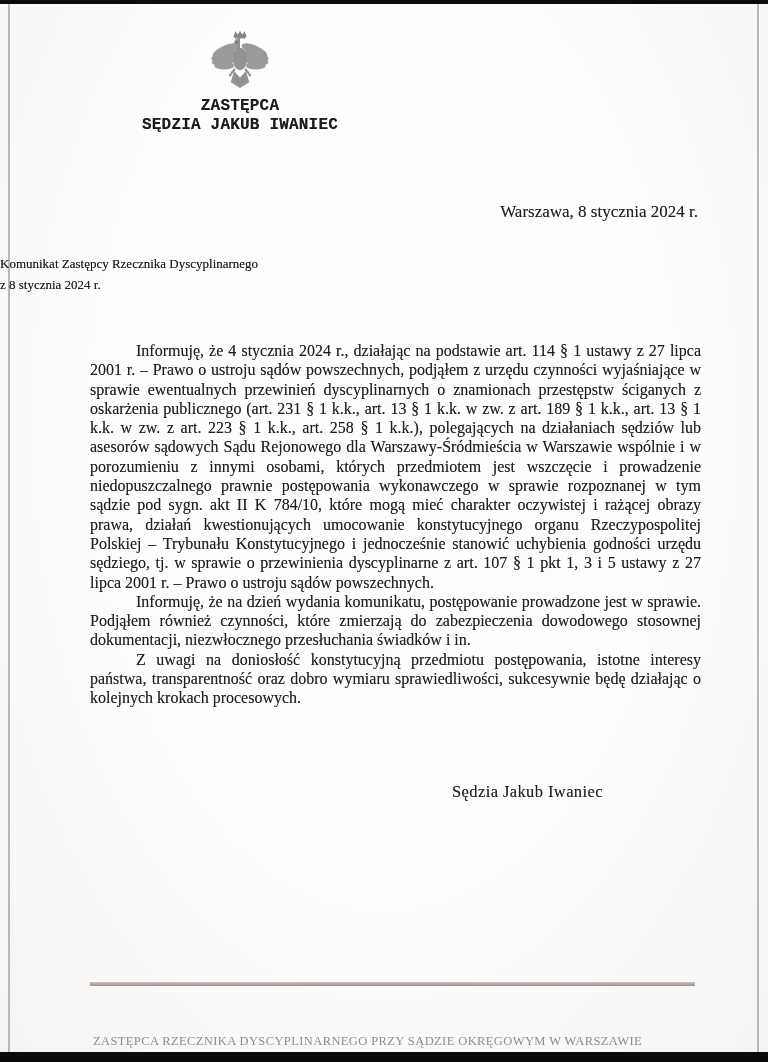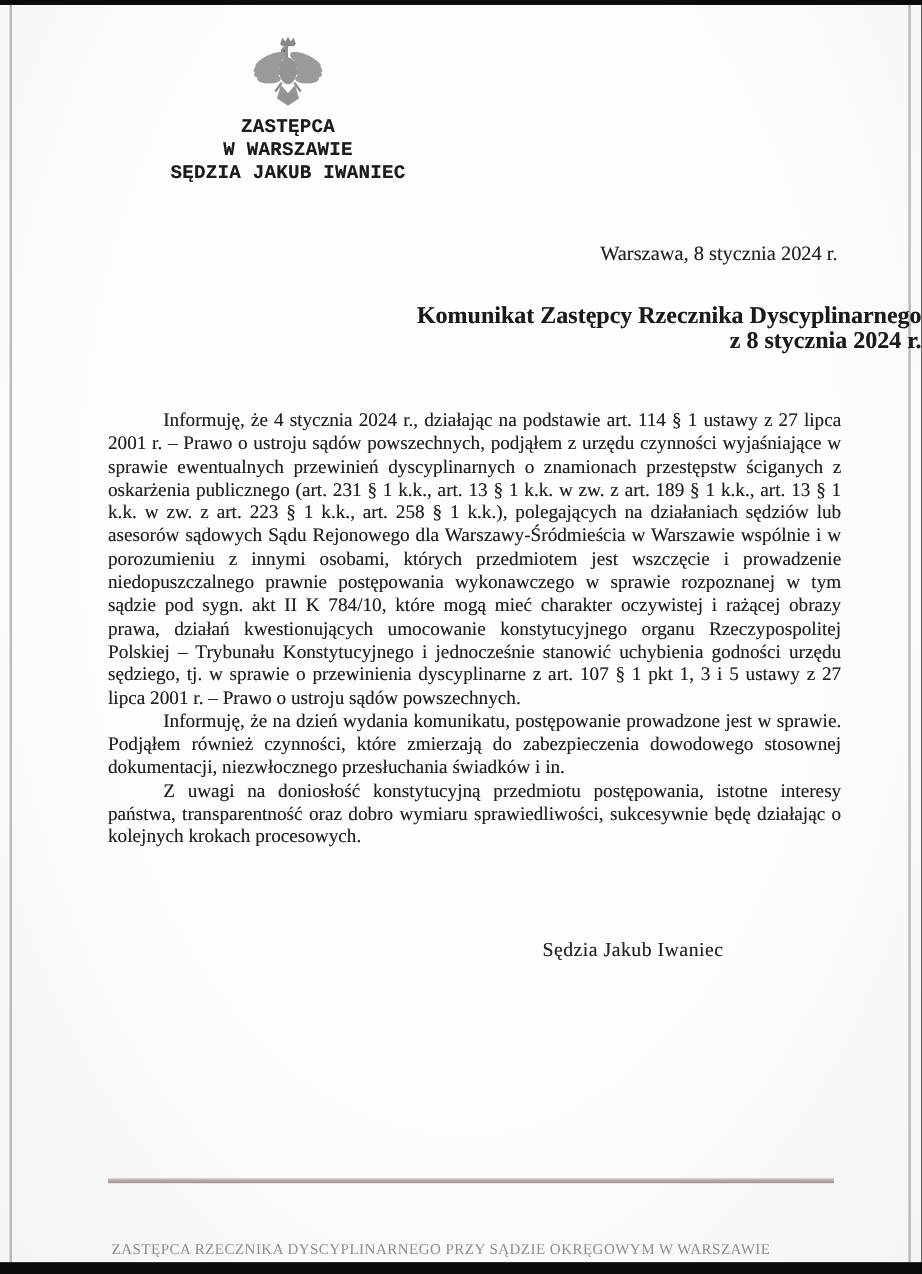--- a/index.html
+++ b/index.html
@@ -33,21 +33,21 @@
   }
 
   .dateline{
     position:absolute;top:198px;right:70px;
     font-size:17px;color:#222;
     text-shadow:0 0 .4px rgba(0,0,0,.4);
   }
 
   .doc-title{
     position:absolute;top:249px;left:0;width:100%;
-    text-align:right;font-weight:bold;font-size:20px;line-height:21px;
+    text-align:left;font-weight:normal;font-size:13px;line-height:21px;
     color:#1b1b1b;text-shadow:0 0 .5px rgba(0,0,0,.5);
   }
 
   .body-text{
     position:absolute;top:337px;left:90px;width:611px;
     font-size:16px;line-height:19.3px;text-align:justify;
     color:#1f1f1f;text-shadow:0 0 .4px rgba(0,0,0,.45);
   }
   .body-text p{margin:0;text-indent:46px;hyphens:none;}
 
@@ -109,21 +109,20 @@
 
       <path d="M42 59 l-8 11 M58 59 l8 11" stroke="#848484" stroke-width="3.2" fill="none"></path>
 
       <path d="M41 62 L50 72 L59 62 L64 79 L50 88 L36 79 Z" fill="#8a8a8a"></path>
       <path d="M44 72 L50 84 M56 72 L50 84" stroke="#787878" stroke-width="1.2" fill="none"></path>
     </g>
   </svg>
 
   <div class="letterhead">
     <div>ZASTĘPCA</div>
-    <div>W WARSZAWIE</div>
     <div>SĘDZIA JAKUB IWANIEC</div>
   </div>
 
   <div class="dateline">Warszawa, 8 stycznia 2024 r.</div>
 
   <div class="doc-title">
     <div>Komunikat Zastępcy Rzecznika Dyscyplinarnego</div>
     <div>z 8 stycznia 2024 r.</div>
   </div>
 

